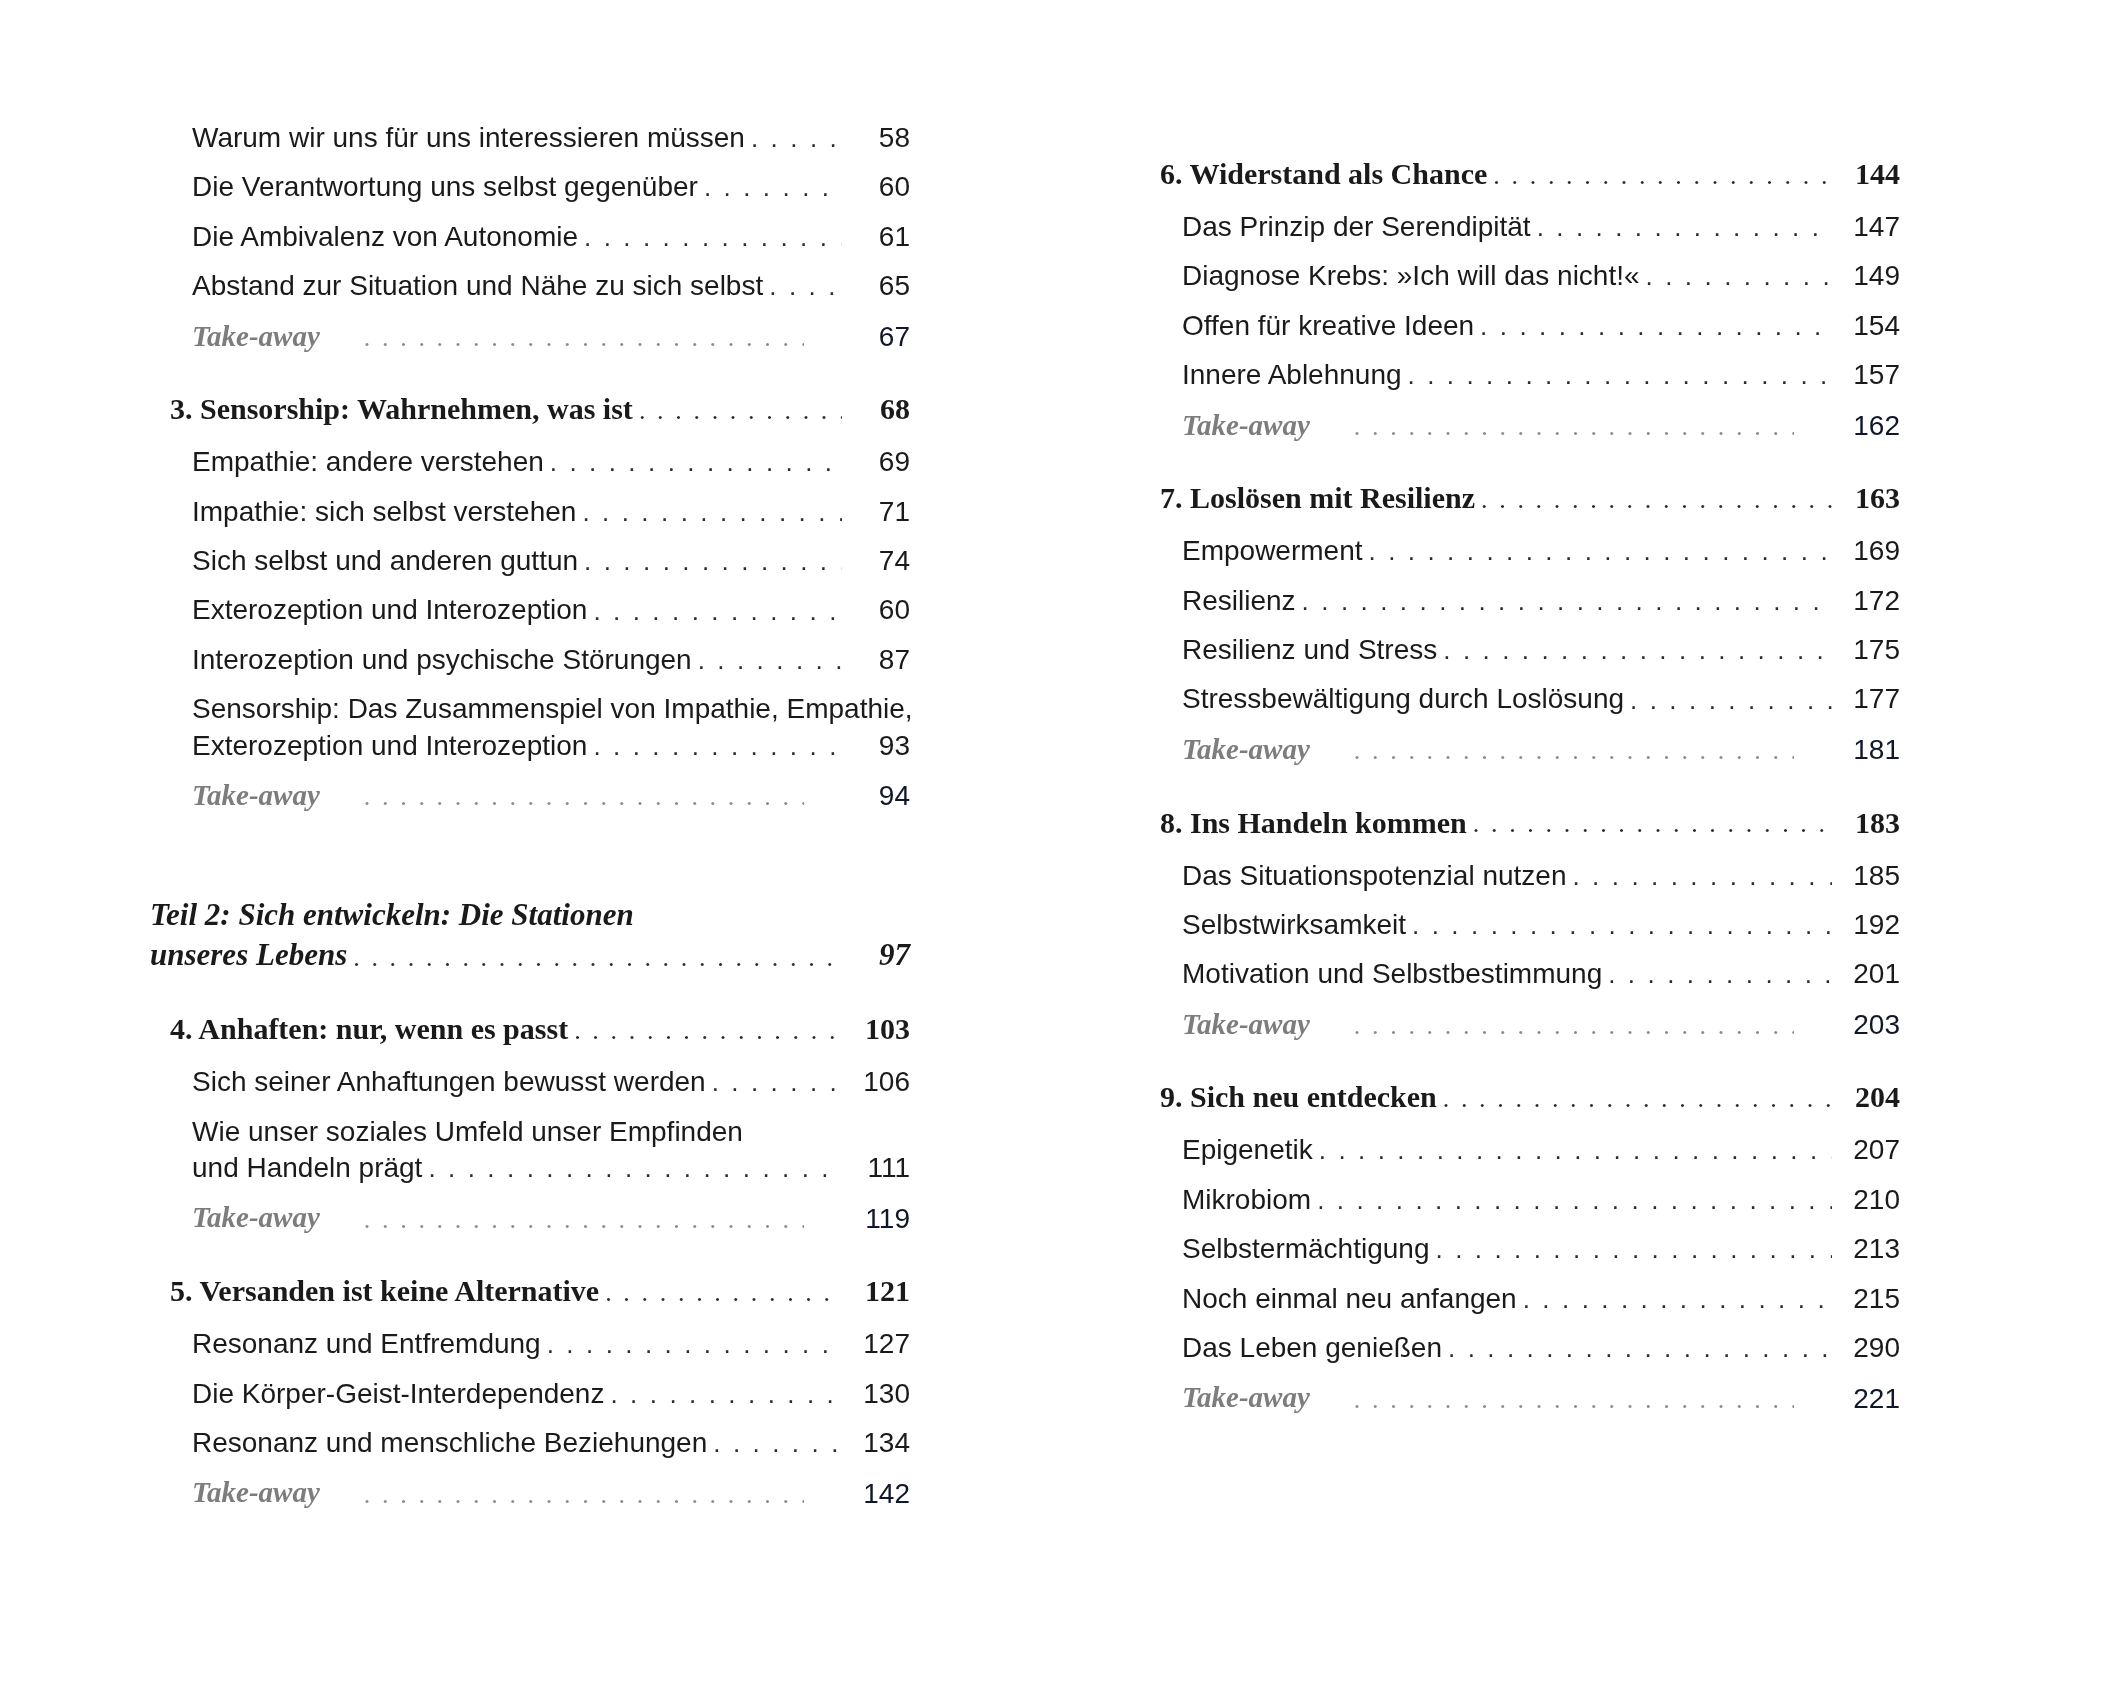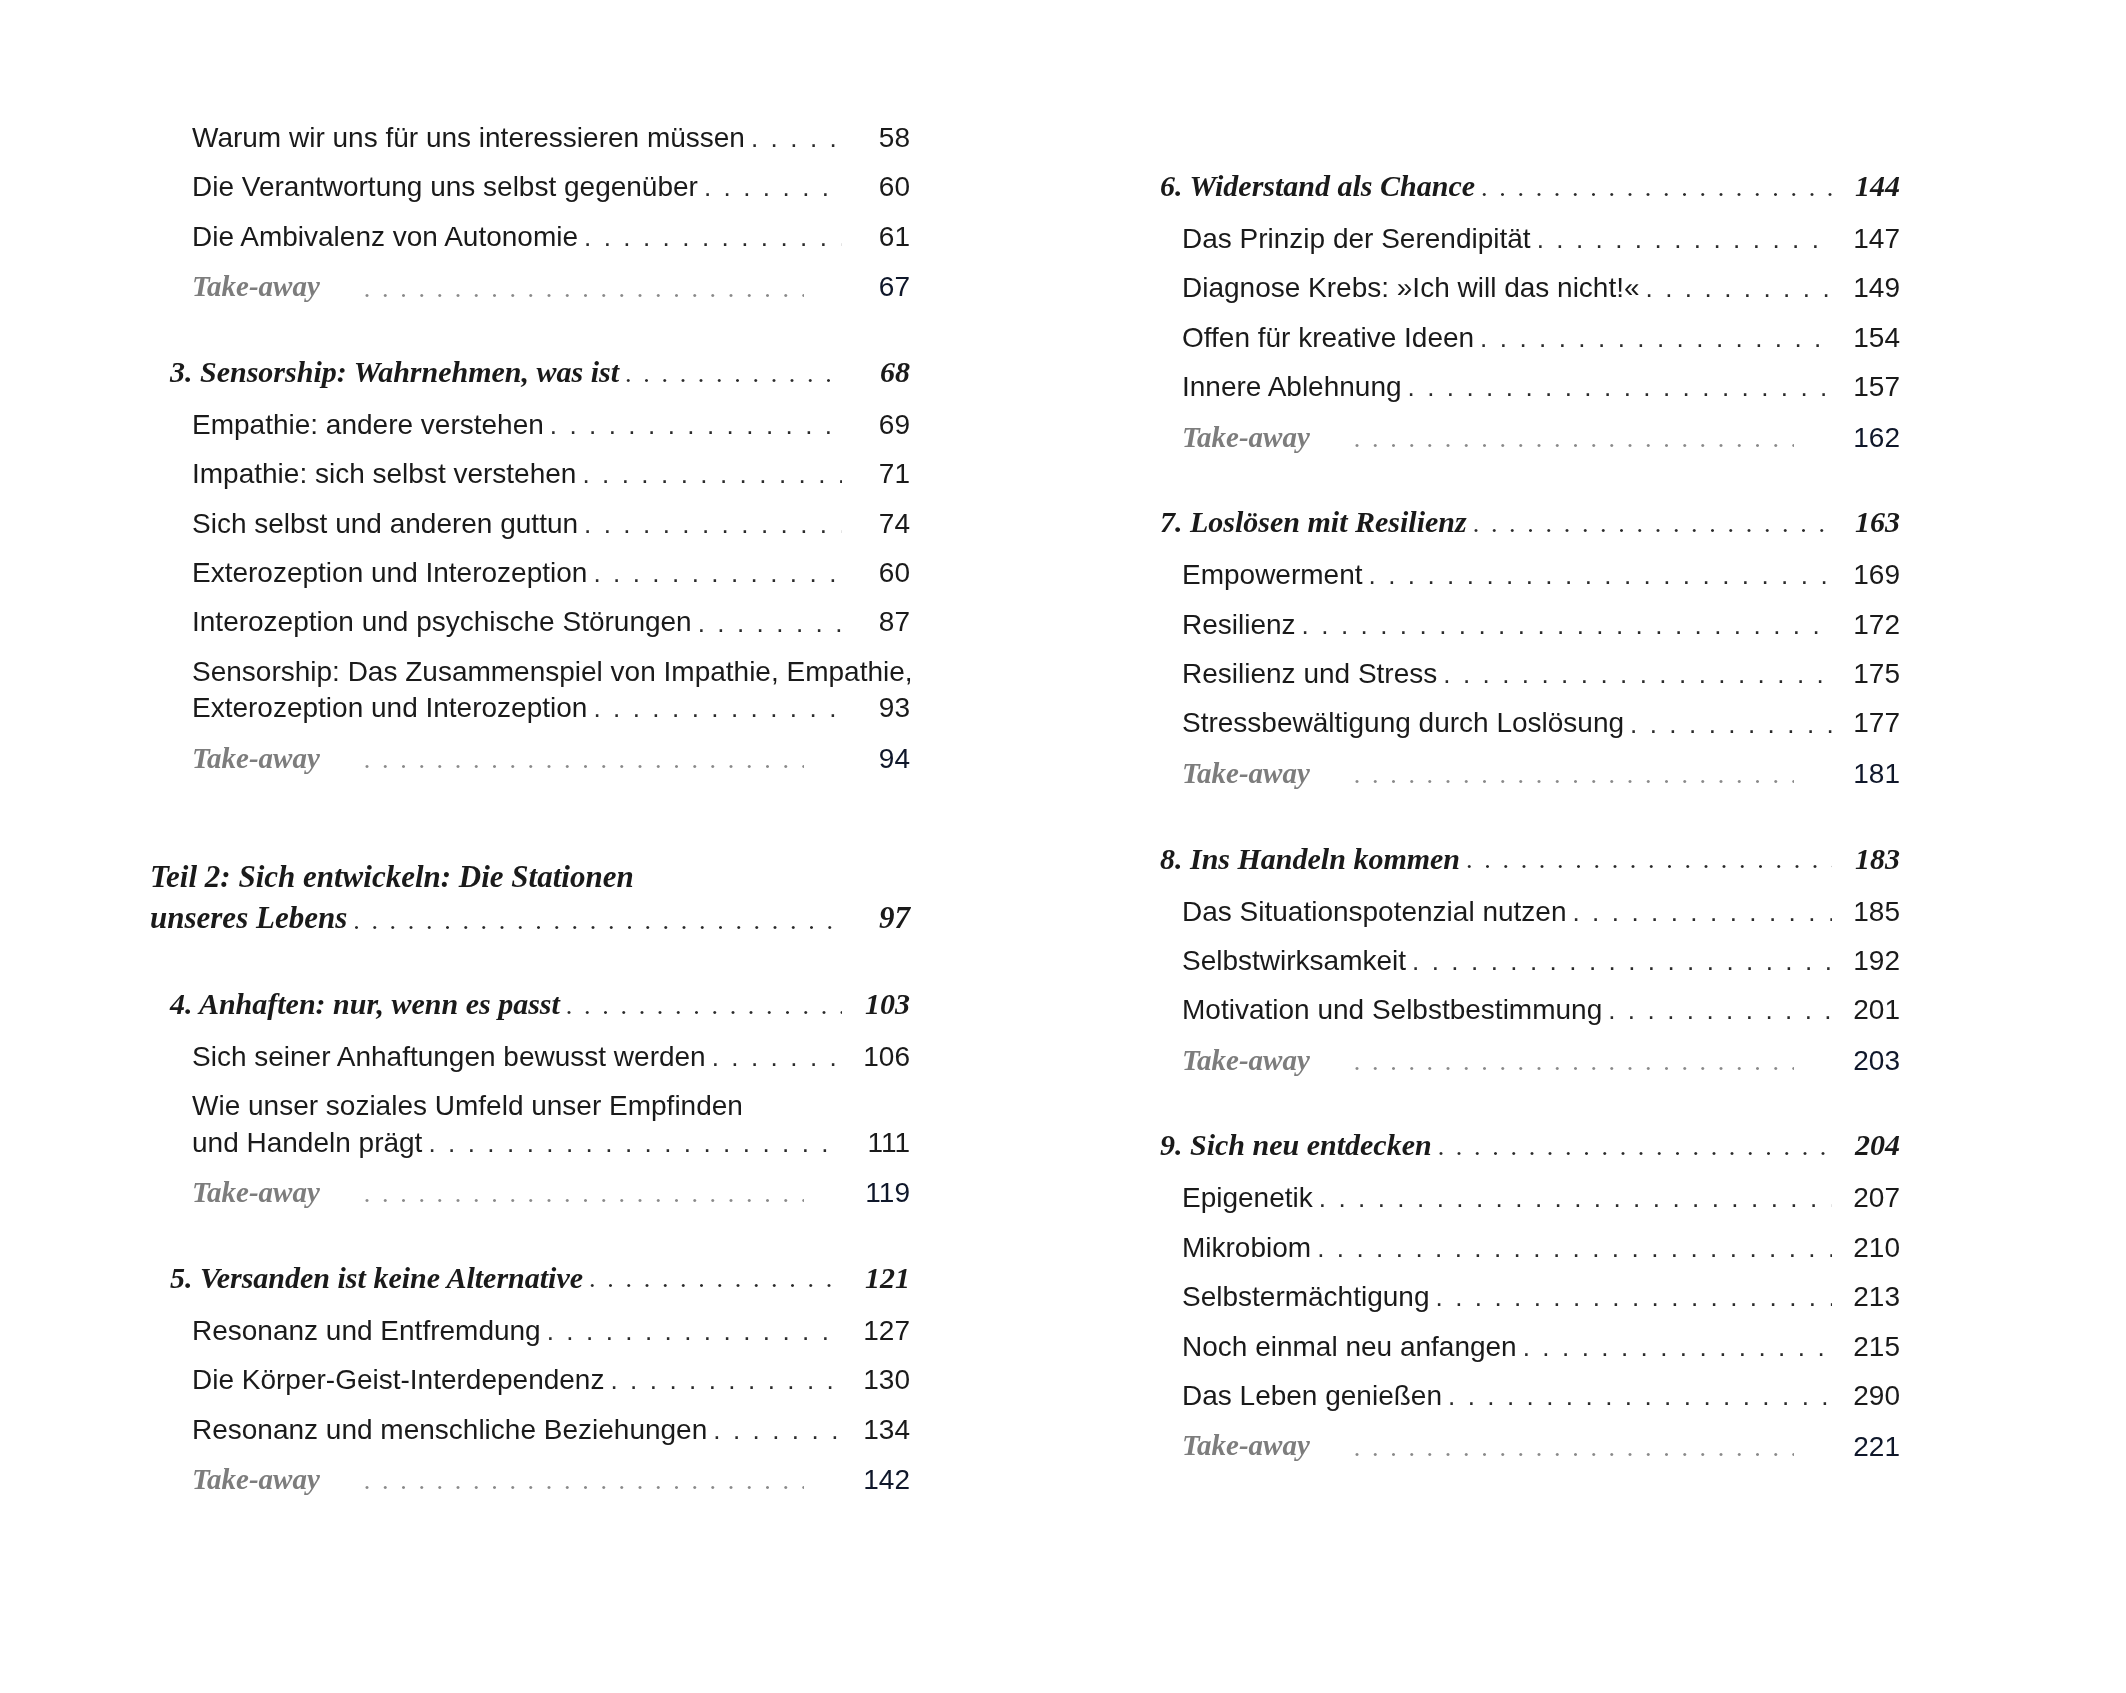--- a/index.html
+++ b/index.html
@@ -65,24 +65,23 @@
     white-space: nowrap;
   }
 
   
   .lvl-sub {
     padding-left: 42px;
   }
   .lvl-chapter {
     font-family: "Liberation Serif", serif;
     font-weight: bold;
-    font-style: italic;
     font-size: 30px;
     padding-left: 20px;
-    margin-top: 46px;
+    margin-top: 34px;
     margin-bottom: 16px;
   }
   .lvl-chapter .leader::before { font-style: normal; font-weight: normal; }
   .lvl-part {
     font-family: "Liberation Serif", serif;
     font-weight: bold;
     font-style: italic;
     font-size: 31px;
     margin-top: 80px;
     margin-bottom: 10px;
@@ -128,20 +127,25 @@
       <div class="entry lvl-sub">
         <span class="label">Die Verantwortung uns selbst gegenüber</span>
         <span class="leader"></span>
         <span class="page-no">60</span>
       </div>
       <div class="entry lvl-sub">
         <span class="label">Die Ambivalenz von Autonomie</span>
         <span class="leader"></span>
         <span class="page-no">61</span>
       </div>
+      <div class="entry lvl-sub">
+        <span class="label">Abstand zur Situation und Nähe zu sich selbst</span>
+        <span class="leader"></span>
+        <span class="page-no">65</span>
+      </div>
       <div class="entry takeaway">
         <span class="label">Take-away</span>
         <span class="leader"></span>
         <span class="page-no">67</span>
       </div>
       <div class="entry lvl-chapter">
         <span class="label">3. Sensorship: Wahrnehmen, was ist</span>
         <span class="leader"></span>
         <span class="page-no">68</span>
       </div>

